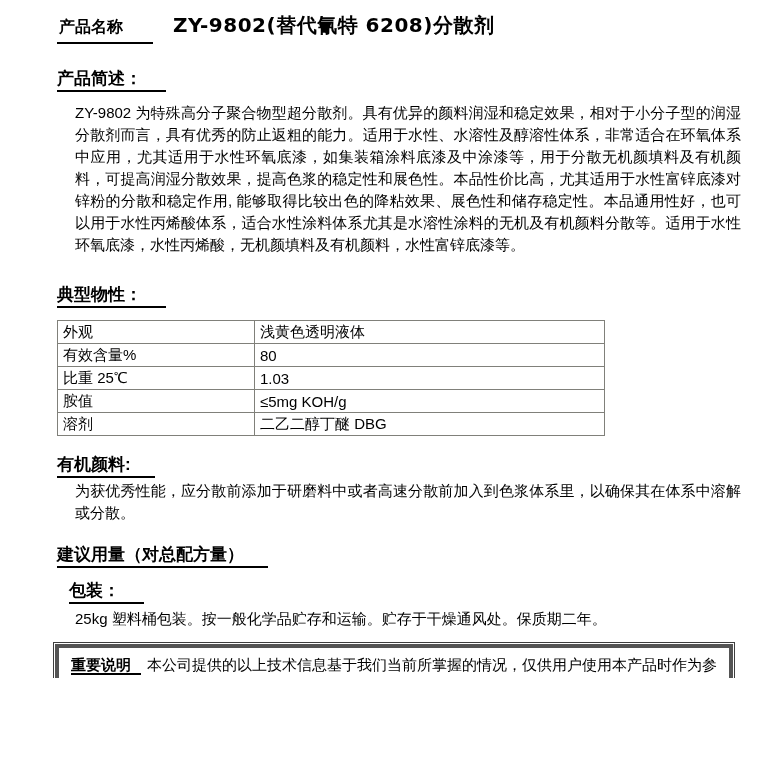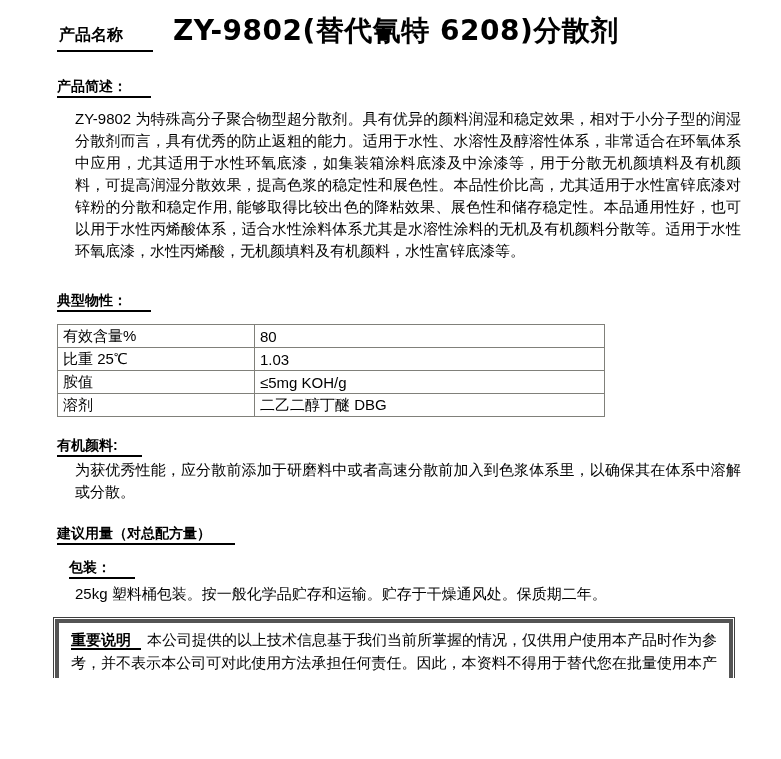--- a/index.html
+++ b/index.html
@@ -16,29 +16,29 @@
 
   
   .title-row { display:flex; align-items:baseline; gap:20px; }
   .product-label {
     font-size:16px; font-weight:bold;
     border-bottom:2px solid #000;
     padding:0 30px 4px 2px;
     white-space:nowrap;
   }
   .product-title {
-    font-size:28px; font-weight:800; letter-spacing:0.5px;
+    font-size:20px; font-weight:800; letter-spacing:0.5px;
     font-family:"DejaVu Sans","Liberation Sans",sans-serif;
   }
 
   
   .heading-row { line-height:1; }
   .section-heading {
     display:inline-block;
-    font-size:14px; font-weight:bold;
+    font-size:17px; font-weight:bold;
     border-bottom:2px solid #000;
     padding:0 24px 3px 0;
   }
 
   .body-text {
     font-size:15px; line-height:22px;
     text-align:justify;
     margin-left:18px;
   }
 
@@ -108,20 +108,24 @@
     <span class="section-heading">产品简述：</span>
   </div>
   <div class="body-text mt-overview-body">ZY-9802 为特殊高分子聚合物型超分散剂。具有优异的颜料润湿和稳定效果，相对于小分子型的润湿分散剂而言，具有优秀的防止返粗的能力。适用于水性、水溶性及醇溶性体系，非常适合在环氧体系中应用，尤其适用于水性环氧底漆，如集装箱涂料底漆及中涂漆等，用于分散无机颜填料及有机颜料，可提高润湿分散效果，提高色浆的稳定性和展色性。本品性价比高，尤其适用于水性富锌底漆对锌粉的分散和稳定作用, 能够取得比较出色的降粘效果、展色性和储存稳定性。本品通用性好，也可以用于水性丙烯酸体系，适合水性涂料体系尤其是水溶性涂料的无机及有机颜料分散等。适用于水性环氧底漆，水性丙烯酸，无机颜填料及有机颜料，水性富锌底漆等。</div>
 
   <div class="heading-row mt-props-head">
     <span class="section-heading">典型物性：</span>
   </div>
   <table class="props-table">
     <tbody>
       <tr>
+        <td class="col-param">外观</td>
+        <td class="col-value">浅黄色透明液体</td>
+      </tr>
+      <tr>
         <td class="col-param">有效含量%</td>
         <td class="col-value">80</td>
       </tr>
       <tr>
         <td class="col-param">比重 25℃</td>
         <td class="col-value">1.03</td>
       </tr>
       <tr>
         <td class="col-param">胺值</td>
         <td class="col-value">≤5mg KOH/g</td>

